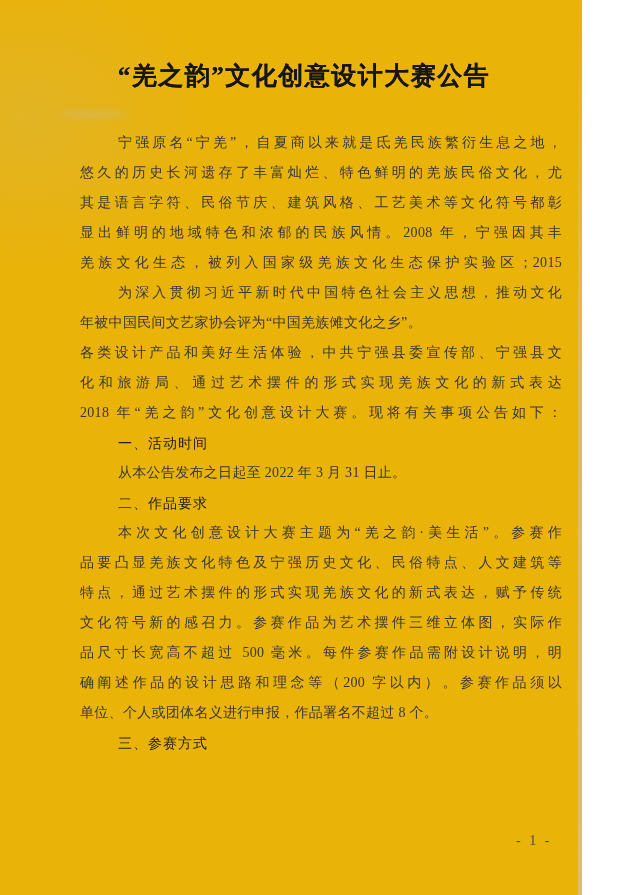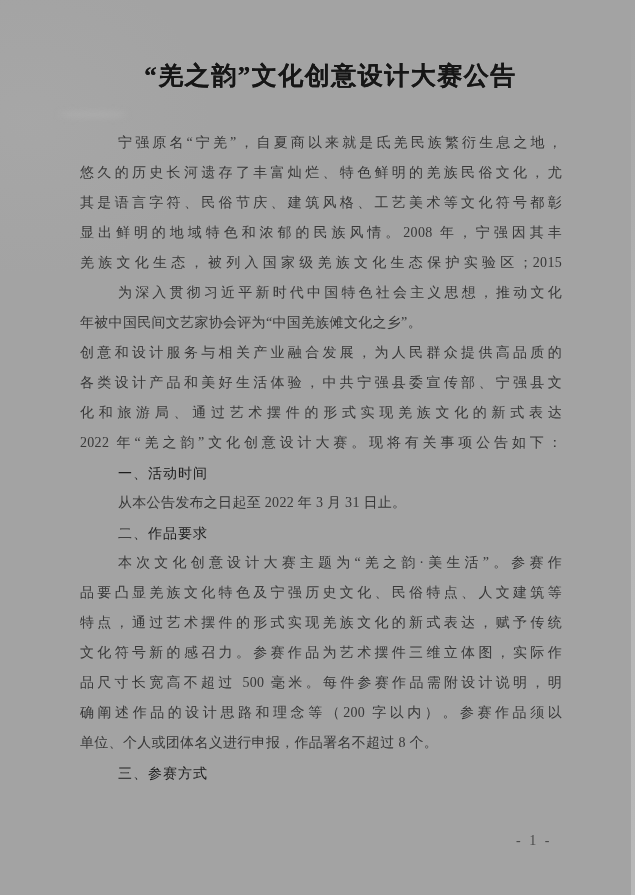--- a/index.html
+++ b/index.html
@@ -2,23 +2,23 @@
 <html><head>
 <meta charset="utf-8">
 <style>
   html, body {
     margin: 0;
     padding: 0;
     background: #ffffff;
   }
   .page {
     position: relative;
-    width: 635px;
+    width: 582px;
     height: 895px;
-    background: #a3a3a3;
+    background: #eab308;
     overflow: hidden;
     font-family: "Liberation Serif", "DejaVu Serif", serif;
     color: #383838;
   }
   
   .artifact-tl {
     position: absolute;
     left: 0; top: 0;
     width: 240px; height: 300px;
     background: radial-gradient(ellipse at 12% 40%, rgba(185,185,185,0.16), rgba(255,255,255,0) 62%);
@@ -106,24 +106,23 @@
   <div class="content">
 
     <div class="line indent just">宁强原名“宁羌”，自夏商以来就是氐羌民族繁衍生息之地，</div>
     <div class="line just">悠久的历史长河遗存了丰富灿烂、特色鲜明的羌族民俗文化，尤</div>
     <div class="line just">其是语言字符、民俗节庆、建筑风格、工艺美术等文化符号都彰</div>
     <div class="line just">显出鲜明的地域特色和浓郁的民族风情。2008 年，宁强因其丰</div>
     <div class="line just">羌族文化生态，被列入国家级羌族文化生态保护实验区；2015</div>
     <div class="line indent just">为深入贯彻习近平新时代中国特色社会主义思想，推动文化</div>
 
     <div class="line">年被中国民间文艺家协会评为“中国羌族傩文化之乡”。</div>
-    <div class="line just">创意和设计服务与相关产业融合发展，为人民群众提供高品质的</div>
     <div class="line just">各类设计产品和美好生活体验，中共宁强县委宣传部、宁强县文</div>
     <div class="line just">化和旅游局、通过艺术摆件的形式实现羌族文化的新式表达</div>
-    <div class="line just">2022 年“羌之韵”文化创意设计大赛。现将有关事项公告如下：</div>
+    <div class="line just">2018 年“羌之韵”文化创意设计大赛。现将有关事项公告如下：</div>
 
     <div class="line heading indent">一、活动时间</div>
     <div class="line indent">从本公告发布之日起至 2022 年 3 月 31 日止。</div>
 
     <div class="line heading indent">二、作品要求</div>
     <div class="line indent just">本次文化创意设计大赛主题为“羌之韵·美生活”。参赛作</div>
     <div class="line just">品要凸显羌族文化特色及宁强历史文化、民俗特点、人文建筑等</div>
     <div class="line just">特点，通过艺术摆件的形式实现羌族文化的新式表达，赋予传统</div>
     <div class="line just">文化符号新的感召力。参赛作品为艺术摆件三维立体图，实际作</div>
     <div class="line just">品尺寸长宽高不超过 500 毫米。每件参赛作品需附设计说明，明</div>

